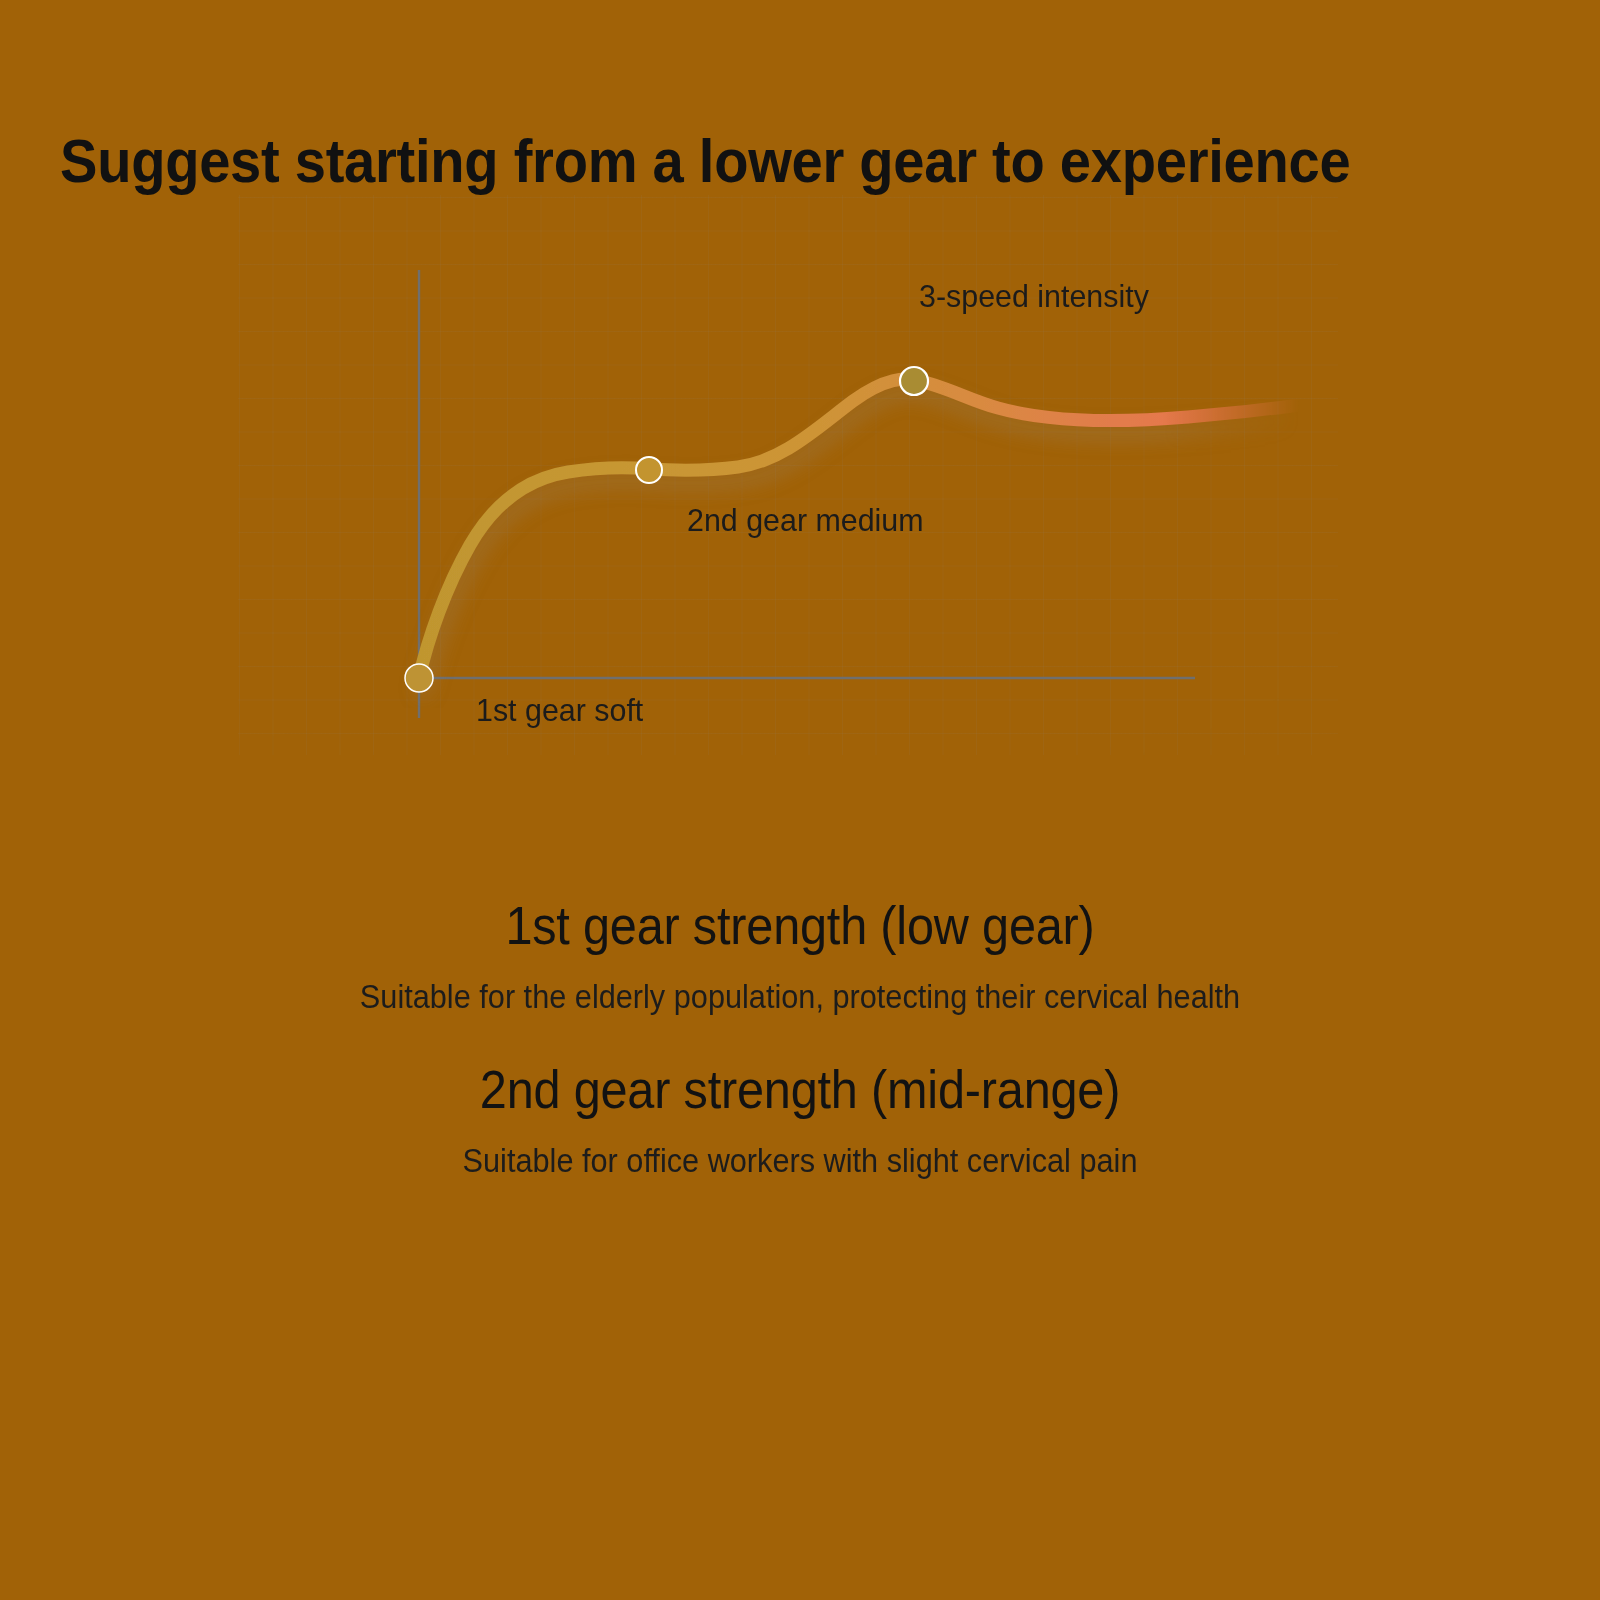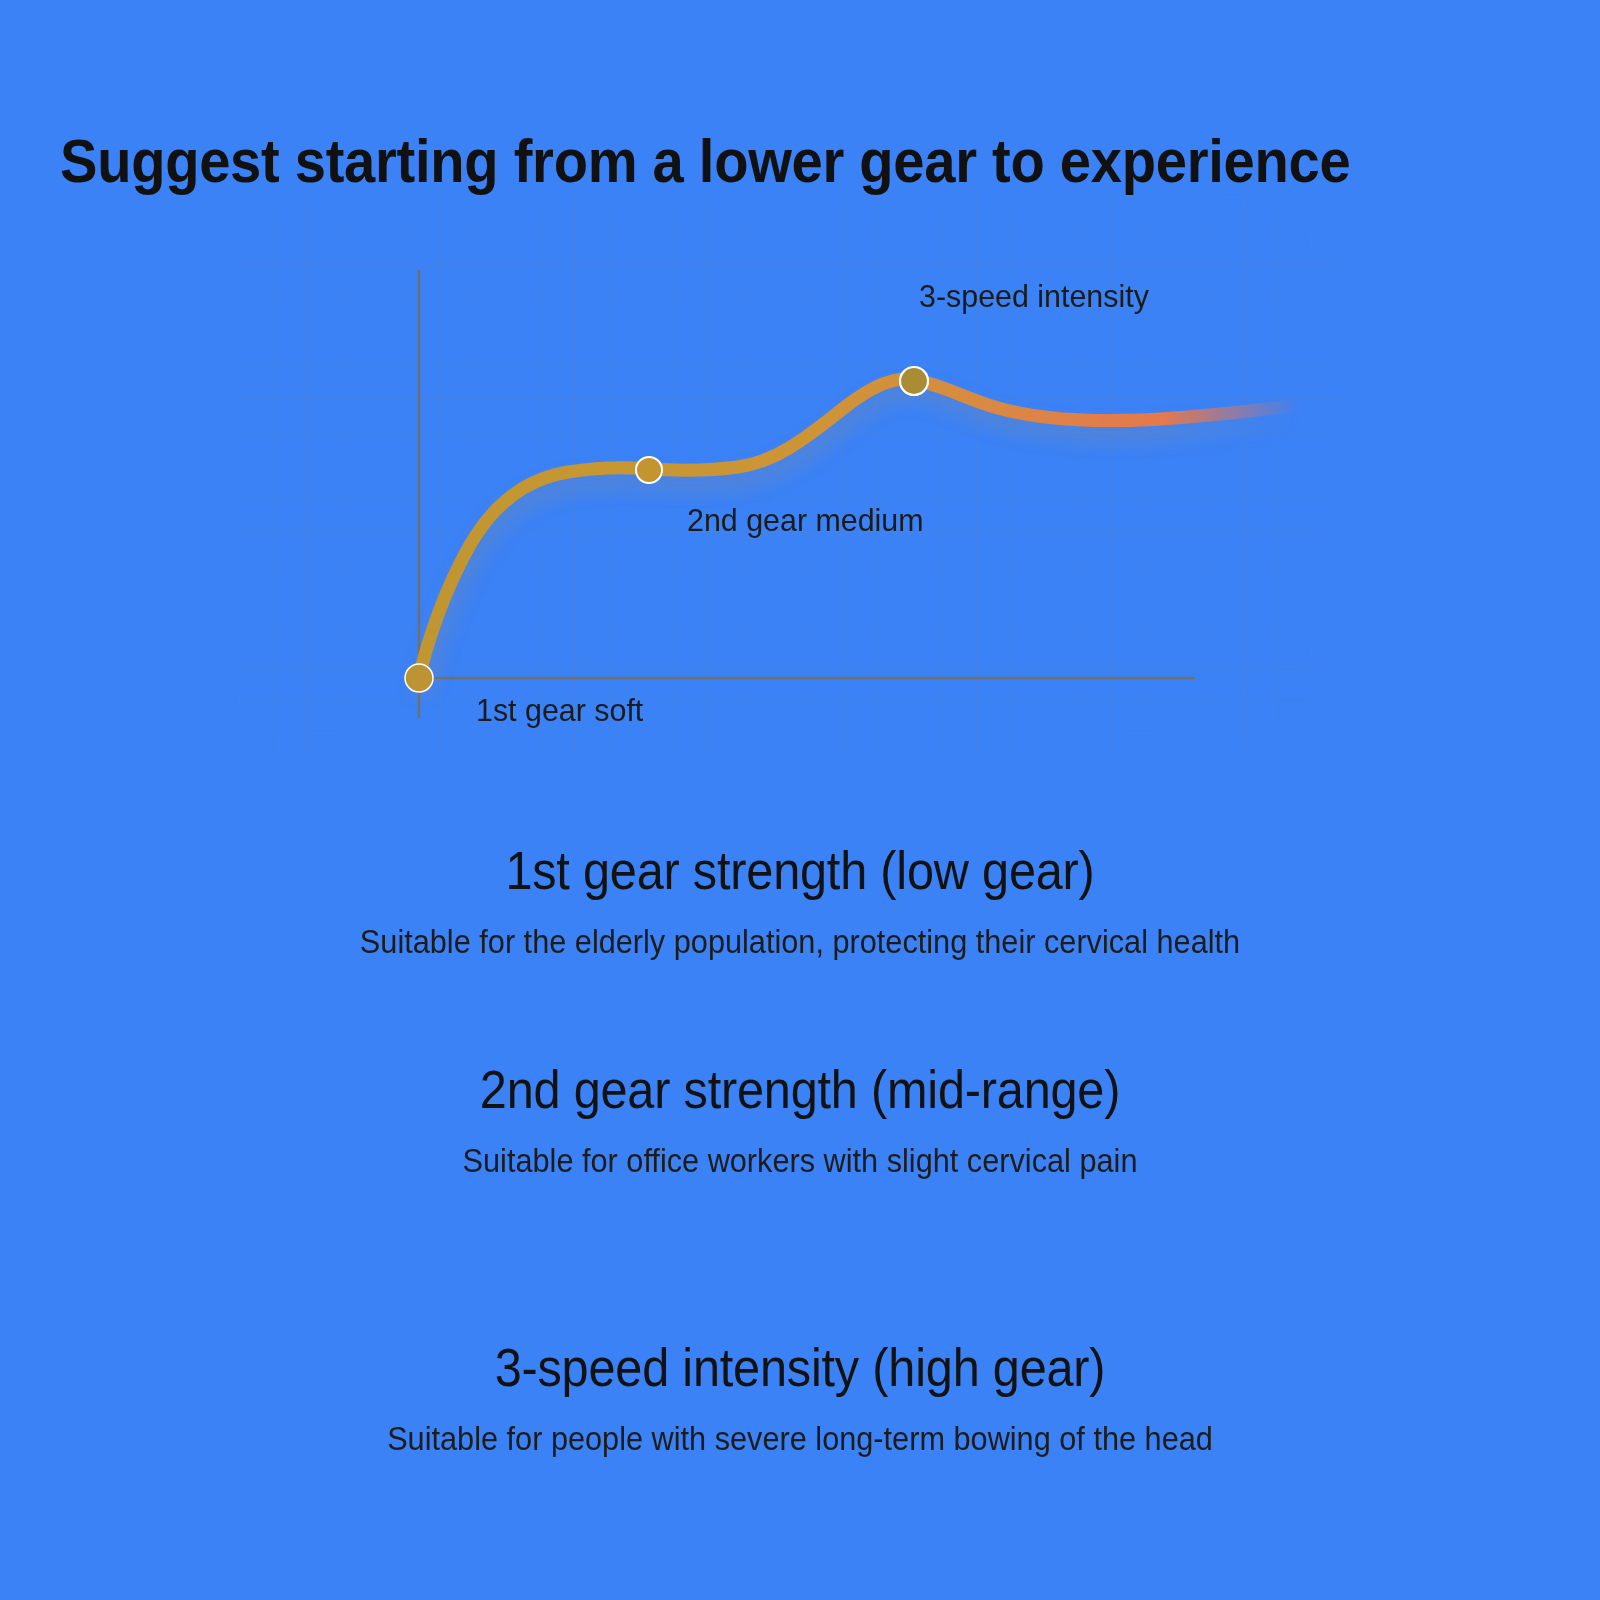--- a/index.html
+++ b/index.html
@@ -14,21 +14,21 @@
     overflow: hidden;
     position: relative;
     color: #141414;
   }
 
   #page {
     position: absolute;
     inset: 0;
     width: 1600px;
     height: 1600px;
-    background: #3b82f6;
+    background: #a16207;
   }
 
   
   #title {
     position: absolute;
     left: 60px;
     top: 88px;
     width: 1480px;
     font-size: 61px;
     font-weight: 700;
@@ -86,21 +86,21 @@
   #label-gear2 { left: 449px; top: 307px; }
   #label-gear1 { left: 238px; top: 497px; }
 
   
   .section {
     position: absolute;
     left: 0;
     width: 1600px;
     text-align: center;
   }
-  #section-1 { top: 840px; }
+  #section-1 { top: 895px; }
   #section-2 { top: 1059px; }
   #section-3 { top: 1337px; }
 
   .section-heading {
     font-size: 54px;
     font-weight: 500;
     line-height: 1.12;
     color: #121212;
     letter-spacing: -0.2px;
     transform: scaleX(0.9);
@@ -186,18 +186,14 @@
   <div class="section" id="section-1">
     <div class="section-heading">1st gear strength (low gear)</div>
     <div class="section-sub">Suitable for the elderly population, protecting their cervical health</div>
   </div>
 
   <div class="section" id="section-2">
     <div class="section-heading">2nd gear strength (mid-range)</div>
     <div class="section-sub">Suitable for office workers with slight cervical pain</div>
   </div>
 
-  <div class="section" id="section-3">
-    <div class="section-heading">3-speed intensity (high gear)</div>
-    <div class="section-sub">Suitable for people with severe long-term bowing of the head</div>
-  </div>
 
 </div>
 
 </body></html>

